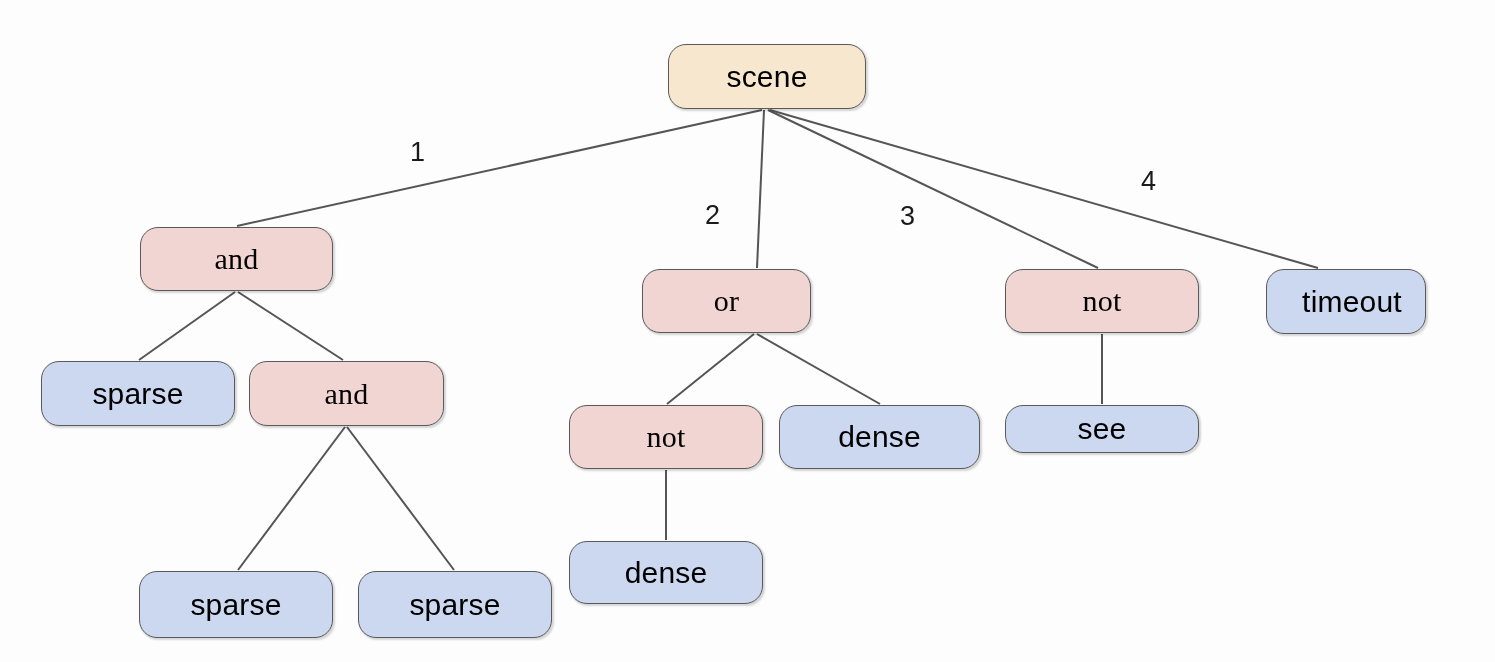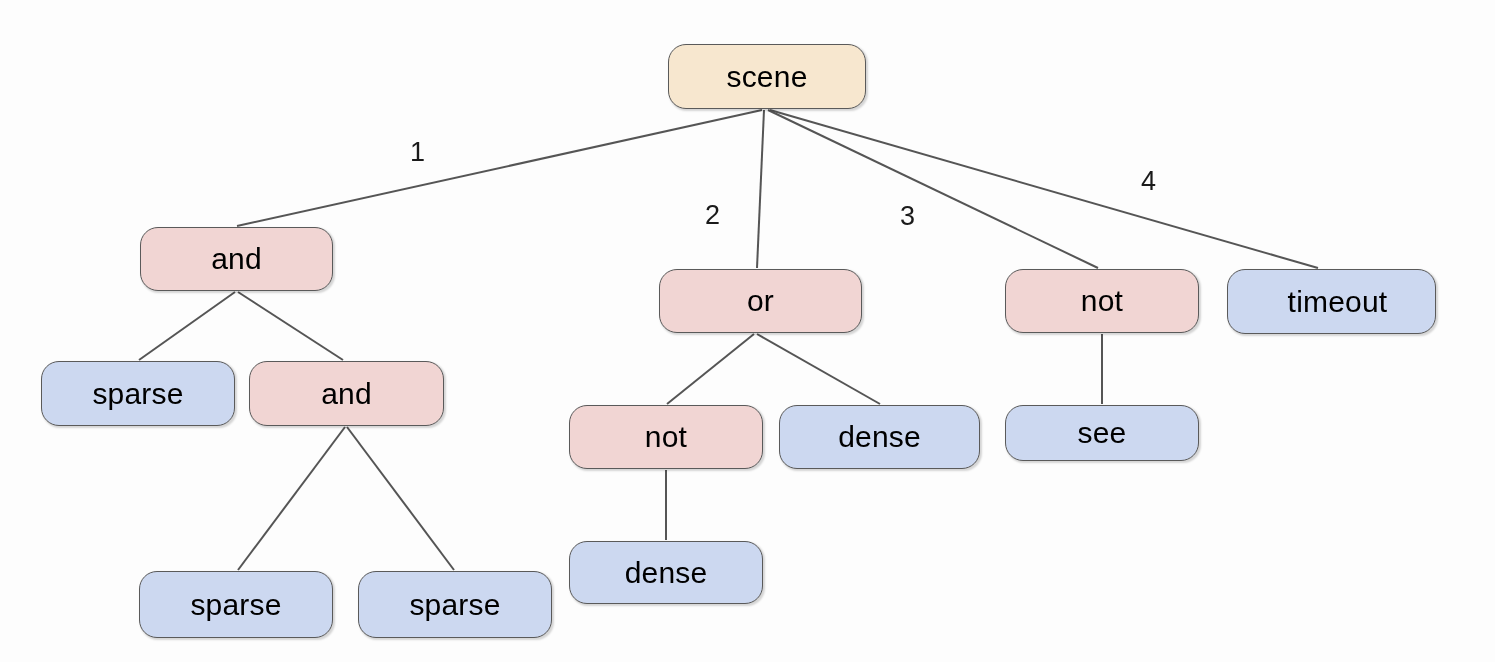--- a/index.html
+++ b/index.html
@@ -34,21 +34,21 @@
     align-items: center;
     justify-content: center;
     color: #000000;
     font-size: 30px;
     line-height: 1;
     letter-spacing: 0.2px;
     box-shadow: 1.5px 1.5px 2px rgba(0,0,0,0.16);
     white-space: nowrap;
   }
   .node.root    { background: #f7e7cf; }
-  .node.op      { background: #f1d5d3; }
+  .node.op      { background: #f1d5d3; font-family: Liberation Serif, serif; }
   .node.leaf    { background: #ccd8f0; }
   .edge-label {
     position: absolute;
     font-size: 27px;
     color: #1a1a1a;
     line-height: 1;
     white-space: nowrap;
   }
 </style>
 </head>
@@ -71,42 +71,42 @@
       <line x1="1102" y1="334" x2="1102" y2="404" stroke="#555555" stroke-width="2"></line>
     </svg>
 
   <div id="node-layer">
       <div class="node root" style="left: 668px; top: 44px; width: 198px; height: 65px;">
         <span>scene</span>
       </div>
       <div class="node op" style="left: 140px; top: 227px; width: 193px; height: 64px;">
         <span>and</span>
       </div>
-      <div class="node op" style="left: 659px; top: 269px; width: 203px; height: 64px; text-align: center;">
+      <div class="node op" style="left: 642px; top: 269px; width: 169px; height: 64px; text-align: center;">
         <span>or</span>
       </div>
       <div class="node op" style="left: 1005px; top: 269px; width: 194px; height: 64px;">
         <span>not</span>
       </div>
-      <div class="node leaf" style="left: 1227px; top: 269px; width: 209px; height: 65px; padding-left: 12px;">
+      <div class="node leaf" style="left: 1266px; top: 269px; width: 160px; height: 65px; padding-left: 12px;">
         <span>timeout</span>
       </div>
       <div class="node leaf" style="left: 41px; top: 361px; width: 194px; height: 65px;">
         <span>sparse</span>
       </div>
       <div class="node op" style="left: 249px; top: 361px; width: 195px; height: 65px;">
         <span>and</span>
       </div>
       <div class="node op" style="left: 569px; top: 405px; width: 194px; height: 64px;">
         <span>not</span>
       </div>
       <div class="node leaf" style="left: 779px; top: 405px; width: 201px; height: 64px;">
         <span>dense</span>
       </div>
-      <div class="node leaf" style="left: 1005px; top: 405px; width: 194px; height: 56px;">
+      <div class="node leaf" style="left: 1005px; top: 405px; width: 194px; height: 48px;">
         <span>see</span>
       </div>
       <div class="node leaf" style="left: 569px; top: 541px; width: 194px; height: 63px;">
         <span>dense</span>
       </div>
       <div class="node leaf" style="left: 139px; top: 571px; width: 194px; height: 67px;">
         <span>sparse</span>
       </div>
       <div class="node leaf" style="left: 358px; top: 571px; width: 194px; height: 67px;">
         <span>sparse</span>

